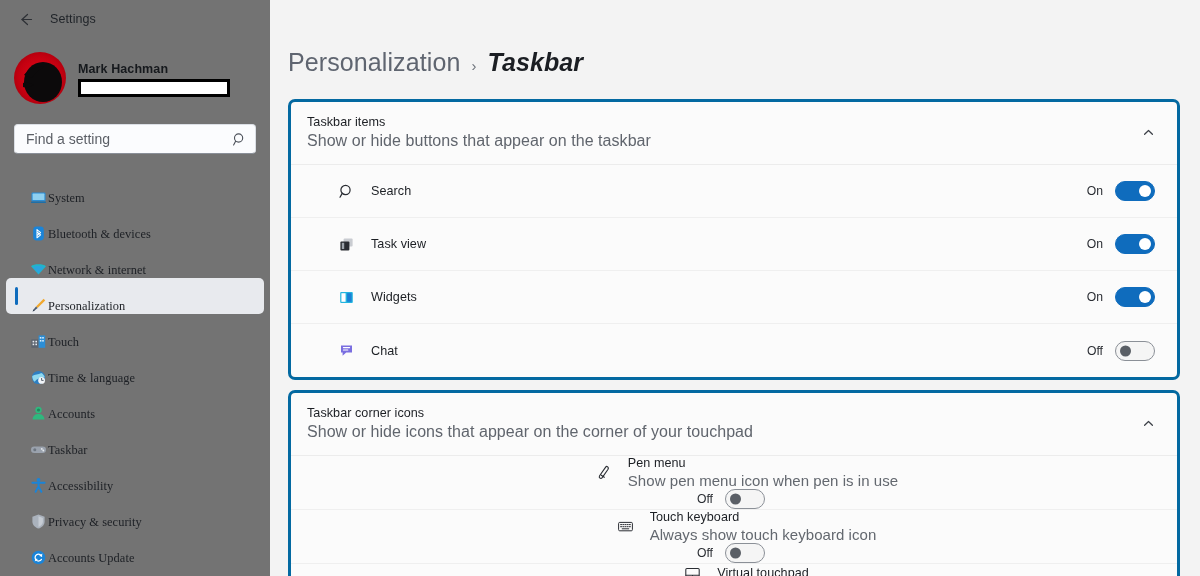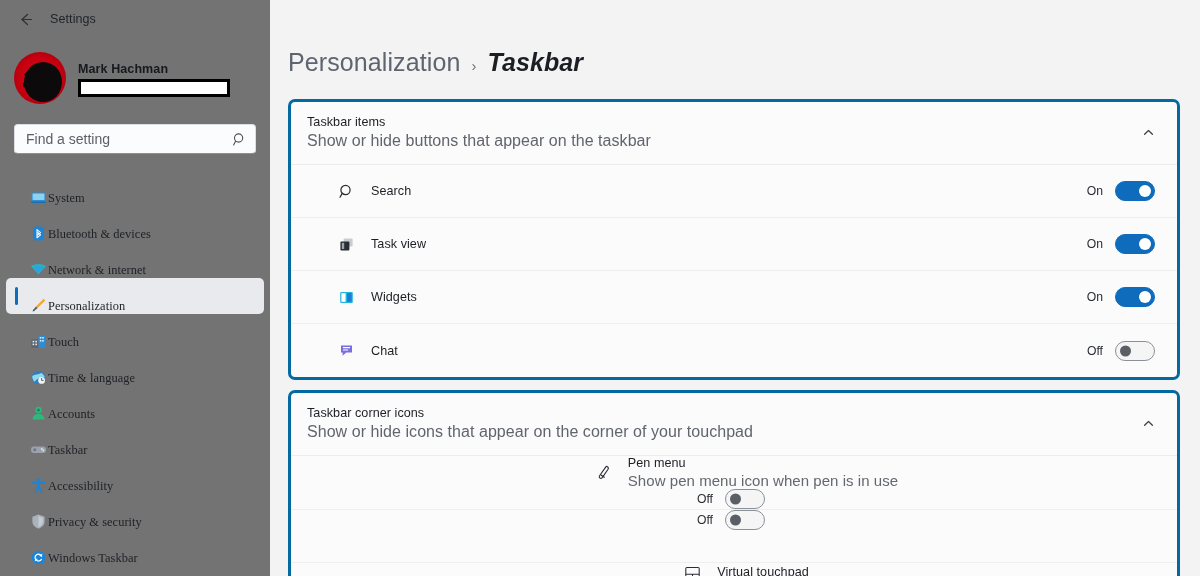--- a/index.html
+++ b/index.html
@@ -421,21 +421,21 @@
 
       <div class="nav-item">
         <span class="nav-icon">
           <svg width="17" height="17" viewBox="0 0 17 17">
             <circle cx="8.5" cy="8.5" r="6.8" fill="#1a84d8"></circle>
             <path d="M11.6 7.2 A3.4 3.4 0 1 0 11.4 10.4" fill="none" stroke="#ffffff" stroke-width="1.25" stroke-linecap="round"></path>
             <path d="M12.4 4.6 L11.9 7.6 L9.1 6.9 Z" fill="#ffffff"></path>
             <path d="M4.8 12.4 L5.2 9.4 L8 10.1 Z" fill="#ffffff"></path>
           </svg>
         </span>
-        <span class="nav-label">Windows Taskbar</span>
+        <span class="nav-label">Accounts Update</span>
       </div>
 
     </div>
   </div>
 
   <div class="main">
 
     <div class="breadcrumb">
       <span class="crumb-parent">Personalization</span>
       <span class="crumb-sep">›</span>
@@ -567,20 +567,32 @@
         </div>
         <div class="row-right">
           <span class="toggle-state">Off</span>
           <span class="toggle off">
               <span class="knob"></span>
             </span>
         </div>
       </div>
 
       <div class="row tall">
+        <div class="row-left">
+          <span class="row-icon">
+            <svg width="17" height="17" viewBox="0 0 17 17" fill="none" stroke="#2a2d33" stroke-width="1">
+              <rect x="1.6" y="4.4" width="13.8" height="8.4" rx="1.1"></rect>
+              <path d="M3.6 6.6 h1 M5.8 6.6 h1 M8 6.6 h1 M10.2 6.6 h1 M12.4 6.6 h1 M3.6 8.7 h1 M5.8 8.7 h1 M8 8.7 h1 M10.2 8.7 h1 M12.4 8.7 h1 M5.2 10.8 h6.6" stroke-linecap="round"></path>
+            </svg>
+          </span>
+          <div class="row-textblock">
+            <span class="row-label">Touch keyboard</span>
+            <span class="row-sublabel">Always show touch keyboard icon</span>
+          </div>
+        </div>
         <div class="row-right">
           <span class="toggle-state">Off</span>
           <span class="toggle off">
               <span class="knob"></span>
             </span>
         </div>
       </div>
 
       <div class="row tall">
         <div class="row-left">

